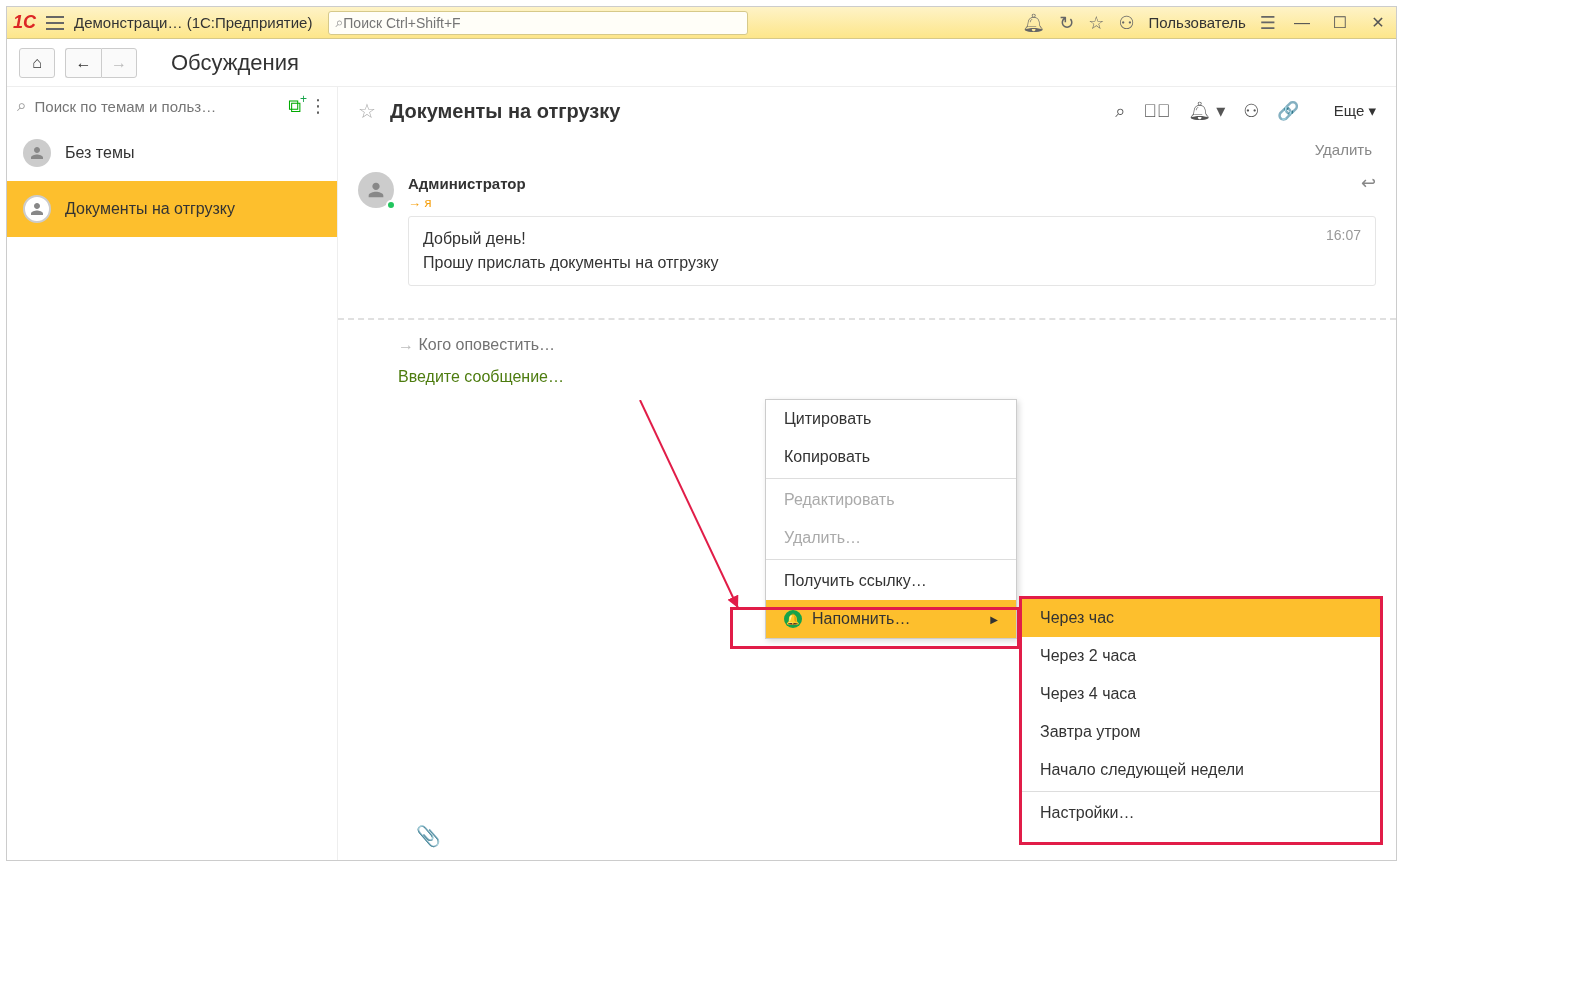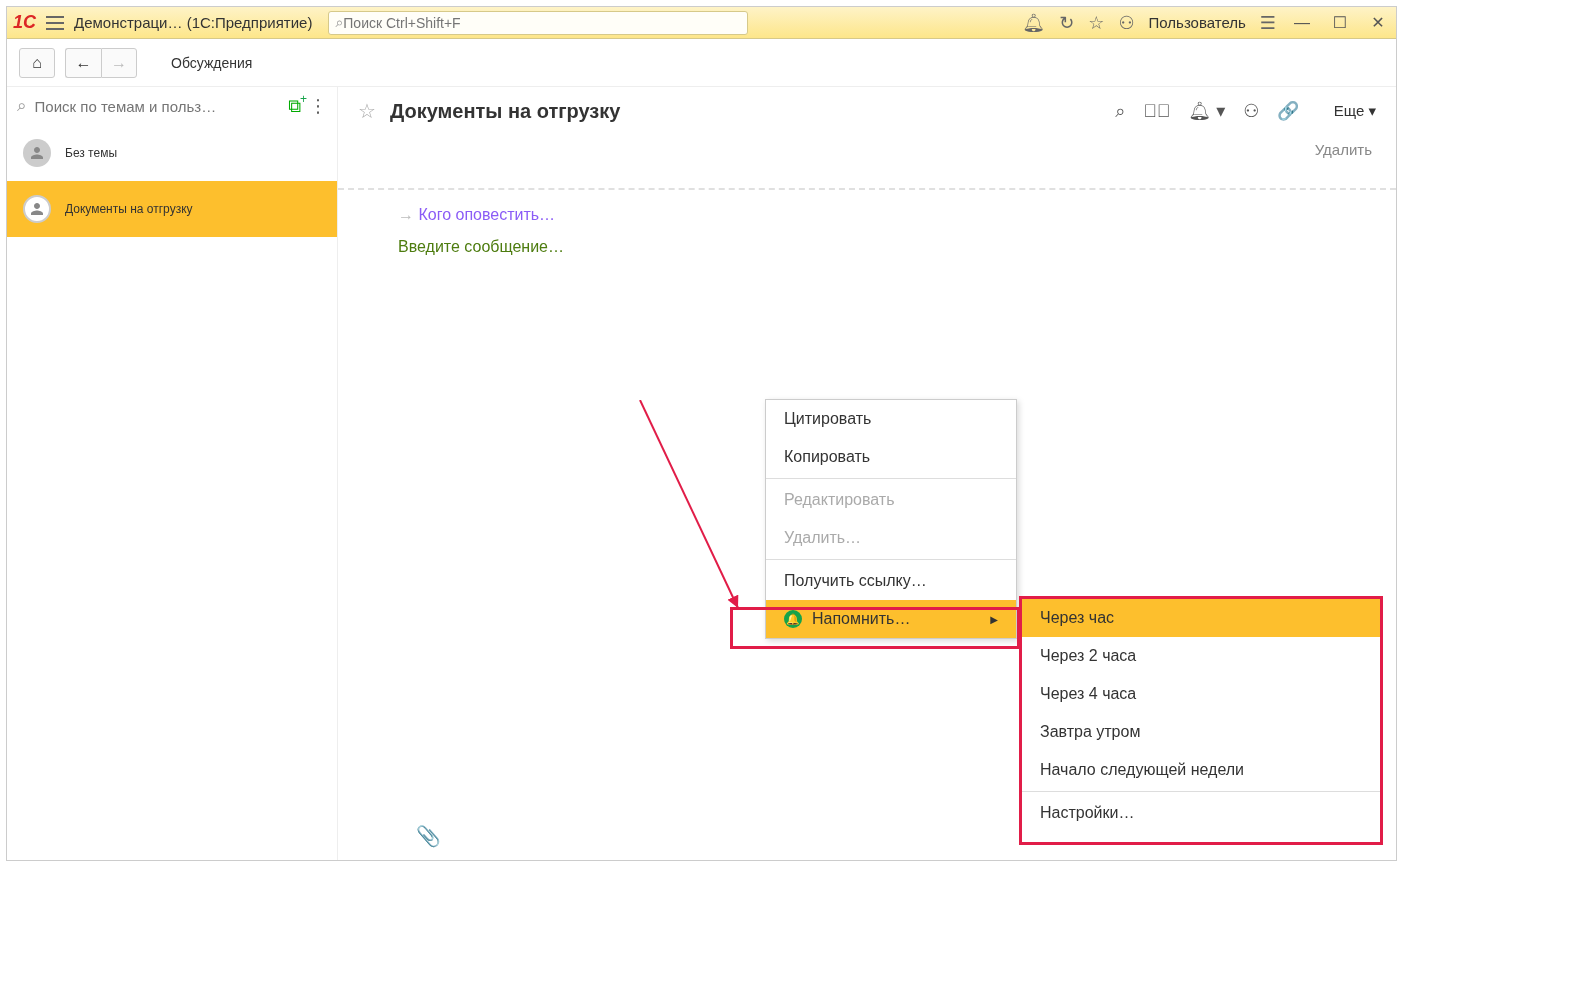--- a/index.html
+++ b/index.html
@@ -19,30 +19,30 @@
 .username { font-size: 15px; color: #333; }
 .win-btn { width: 24px; text-align: center; font-size: 16px; color: #555; cursor: pointer; }
 
 
 .navbar { height: 48px; display: flex; align-items: center; padding: 0 12px; gap: 10px; border-bottom: 1px solid #eee; }
 .nav-btn { width: 36px; height: 30px; border: 1px solid #ccc; border-radius: 3px; display: flex; align-items: center; justify-content: center; font-size: 16px; cursor: pointer; background: #fafafa; }
 .nav-btn.disabled { color: #bbb; }
 .nav-group { display: flex; }
 .nav-group .nav-btn:first-child { border-radius: 3px 0 0 3px; border-right: none; }
 .nav-group .nav-btn:last-child { border-radius: 0 3px 3px 0; }
-.page-title { font-size: 14px; margin-left: 24px; }
+.page-title { font-size: 22px; margin-left: 24px; }
 
 
 .body { display: flex; height: calc(100% - 80px); }
 .sidebar { width: 331px; border-right: 1px solid #eee; }
 .sidebar-search { display: flex; align-items: center; padding: 8px 10px; gap: 8px; }
 .sidebar-search input { border: none; outline: none; flex: 1; font-size: 15px; color: #999; }
 .add-icon { color: #0a0; font-size: 18px; cursor: pointer; position: relative; }
 .kebab { font-size: 18px; color: #555; cursor: pointer; }
-.sidebar-item { display: flex; align-items: center; padding: 14px 16px; gap: 14px; font-size: 12px; cursor: pointer; }
+.sidebar-item { display: flex; align-items: center; padding: 14px 16px; gap: 14px; font-size: 16px; cursor: pointer; }
 .sidebar-item.active { background: #fdbf2d; }
 .avatar-icon { width: 28px; height: 28px; background: #ccc; border-radius: 50%; display: flex; align-items: center; justify-content: center; }
 .avatar-icon.outline { background: #fff; border: 2px solid #ccc; }
 .person-svg { width: 18px; height: 18px; fill: #888; }
 
 .main { flex: 1; display: flex; flex-direction: column; position: relative; }
 .main-header { display: flex; align-items: center; padding: 12px 20px; gap: 14px; }
 .star { font-size: 20px; color: #aaa; cursor: pointer; }
 .topic-title { font-size: 20px; font-weight: bold; flex: 1; }
 .hdr-icon { font-size: 18px; color: #555; cursor: pointer; margin-left: 4px; }
@@ -54,21 +54,21 @@
 .msg-avatar .presence { width: 10px; height: 10px; background: #22c55e; border: 2px solid #fff; border-radius: 50%; position: absolute; bottom: -2px; right: -2px; }
 .msg-col { flex: 1; }
 .msg-author { font-weight: bold; font-size: 15px; }
 .msg-to { color: #f59e0b; font-size: 13px; }
 .reply-icon { color: #888; font-size: 18px; cursor: pointer; }
 .msg-body { margin-top: 6px; border: 1px solid #e5e5e5; border-radius: 3px; padding: 10px 14px; position: relative; }
 .msg-body .time { position: absolute; top: 10px; right: 14px; color: #999; font-size: 14px; }
 .msg-text { font-size: 16px; line-height: 1.5; white-space: pre-line; }
 
 .input-area { margin-top: 24px; border-top: 2px dashed #e0e0e0; padding: 16px 20px 10px 60px; }
-.notify { color: #8b5cf6; font-size: 16px; margin-bottom: 14px; }
+.notify { color: #737373; font-size: 16px; margin-bottom: 14px; }
 .notify::before { content: "→ "; color: #bbb; }
 .msg-input { color: #4d7c0f; font-size: 16px; }
 .attach { position: absolute; bottom: 12px; left: 78px; color: #888; font-size: 20px; cursor: pointer; }
 
 
 .context-menu { position: absolute; background: #fff; border: 1px solid #ccc; box-shadow: 2px 2px 6px rgba(0,0,0,0.15); font-size: 16px; z-index: 50; }
 .context-menu .item { padding: 10px 18px; cursor: pointer; display: flex; align-items: center; gap: 10px; }
 .context-menu .item.disabled { color: #aaa; }
 .context-menu .item.highlight { background: #fdbf2d; }
 .context-menu .sep { height: 1px; background: #ddd; margin: 2px 0; }
@@ -156,20 +156,41 @@
         <span class="hdr-icon">⌕</span>
         <span class="hdr-icon">▢⃞</span>
         <span class="hdr-icon">🔔︎ ▾</span>
         <span class="hdr-icon">⚇</span>
         <span class="hdr-icon">🔗</span>
         <span class="more-btn" style="margin-left:20px;"><span>Еще</span> ▾</span>
       </div>
 
       <div class="date-divider">Удалить</div>
 
+      <div class="message-row">
+        <div class="msg-avatar">
+          <svg class="person-svg" style="width:22px;height:22px;" viewBox="0 0 24 24">
+              <path d="M12 12c2.2 0 4-1.8 4-4s-1.8-4-4-4-4 1.8-4 4 1.8 4 4 4zm0 2c-2.7 0-8 1.3-8 4v2h16v-2c0-2.7-5.3-4-8-4z"></path>
+            </svg>
+          <span class="presence"></span>
+        </div>
+        <div class="msg-col">
+          <div style="display:flex;align-items:center;">
+            <span class="msg-author">Администратор</span>
+            <span style="flex:1;"></span>
+            <span class="reply-icon">↩</span>
+          </div>
+          <span class="msg-to">→ я</span>
+          <div class="msg-body">
+            <span class="time">16:07</span>
+            <div class="msg-text">Добрый день!
+Прошу прислать документы на отгрузку</div>
+          </div>
+        </div>
+      </div>
 
       <div class="input-area">
         <div class="notify">Кого оповестить…</div>
         <div class="msg-input">Введите сообщение…</div>
       </div>
       <span class="attach">📎</span>
     </div>
   </div>
 </div>
 

